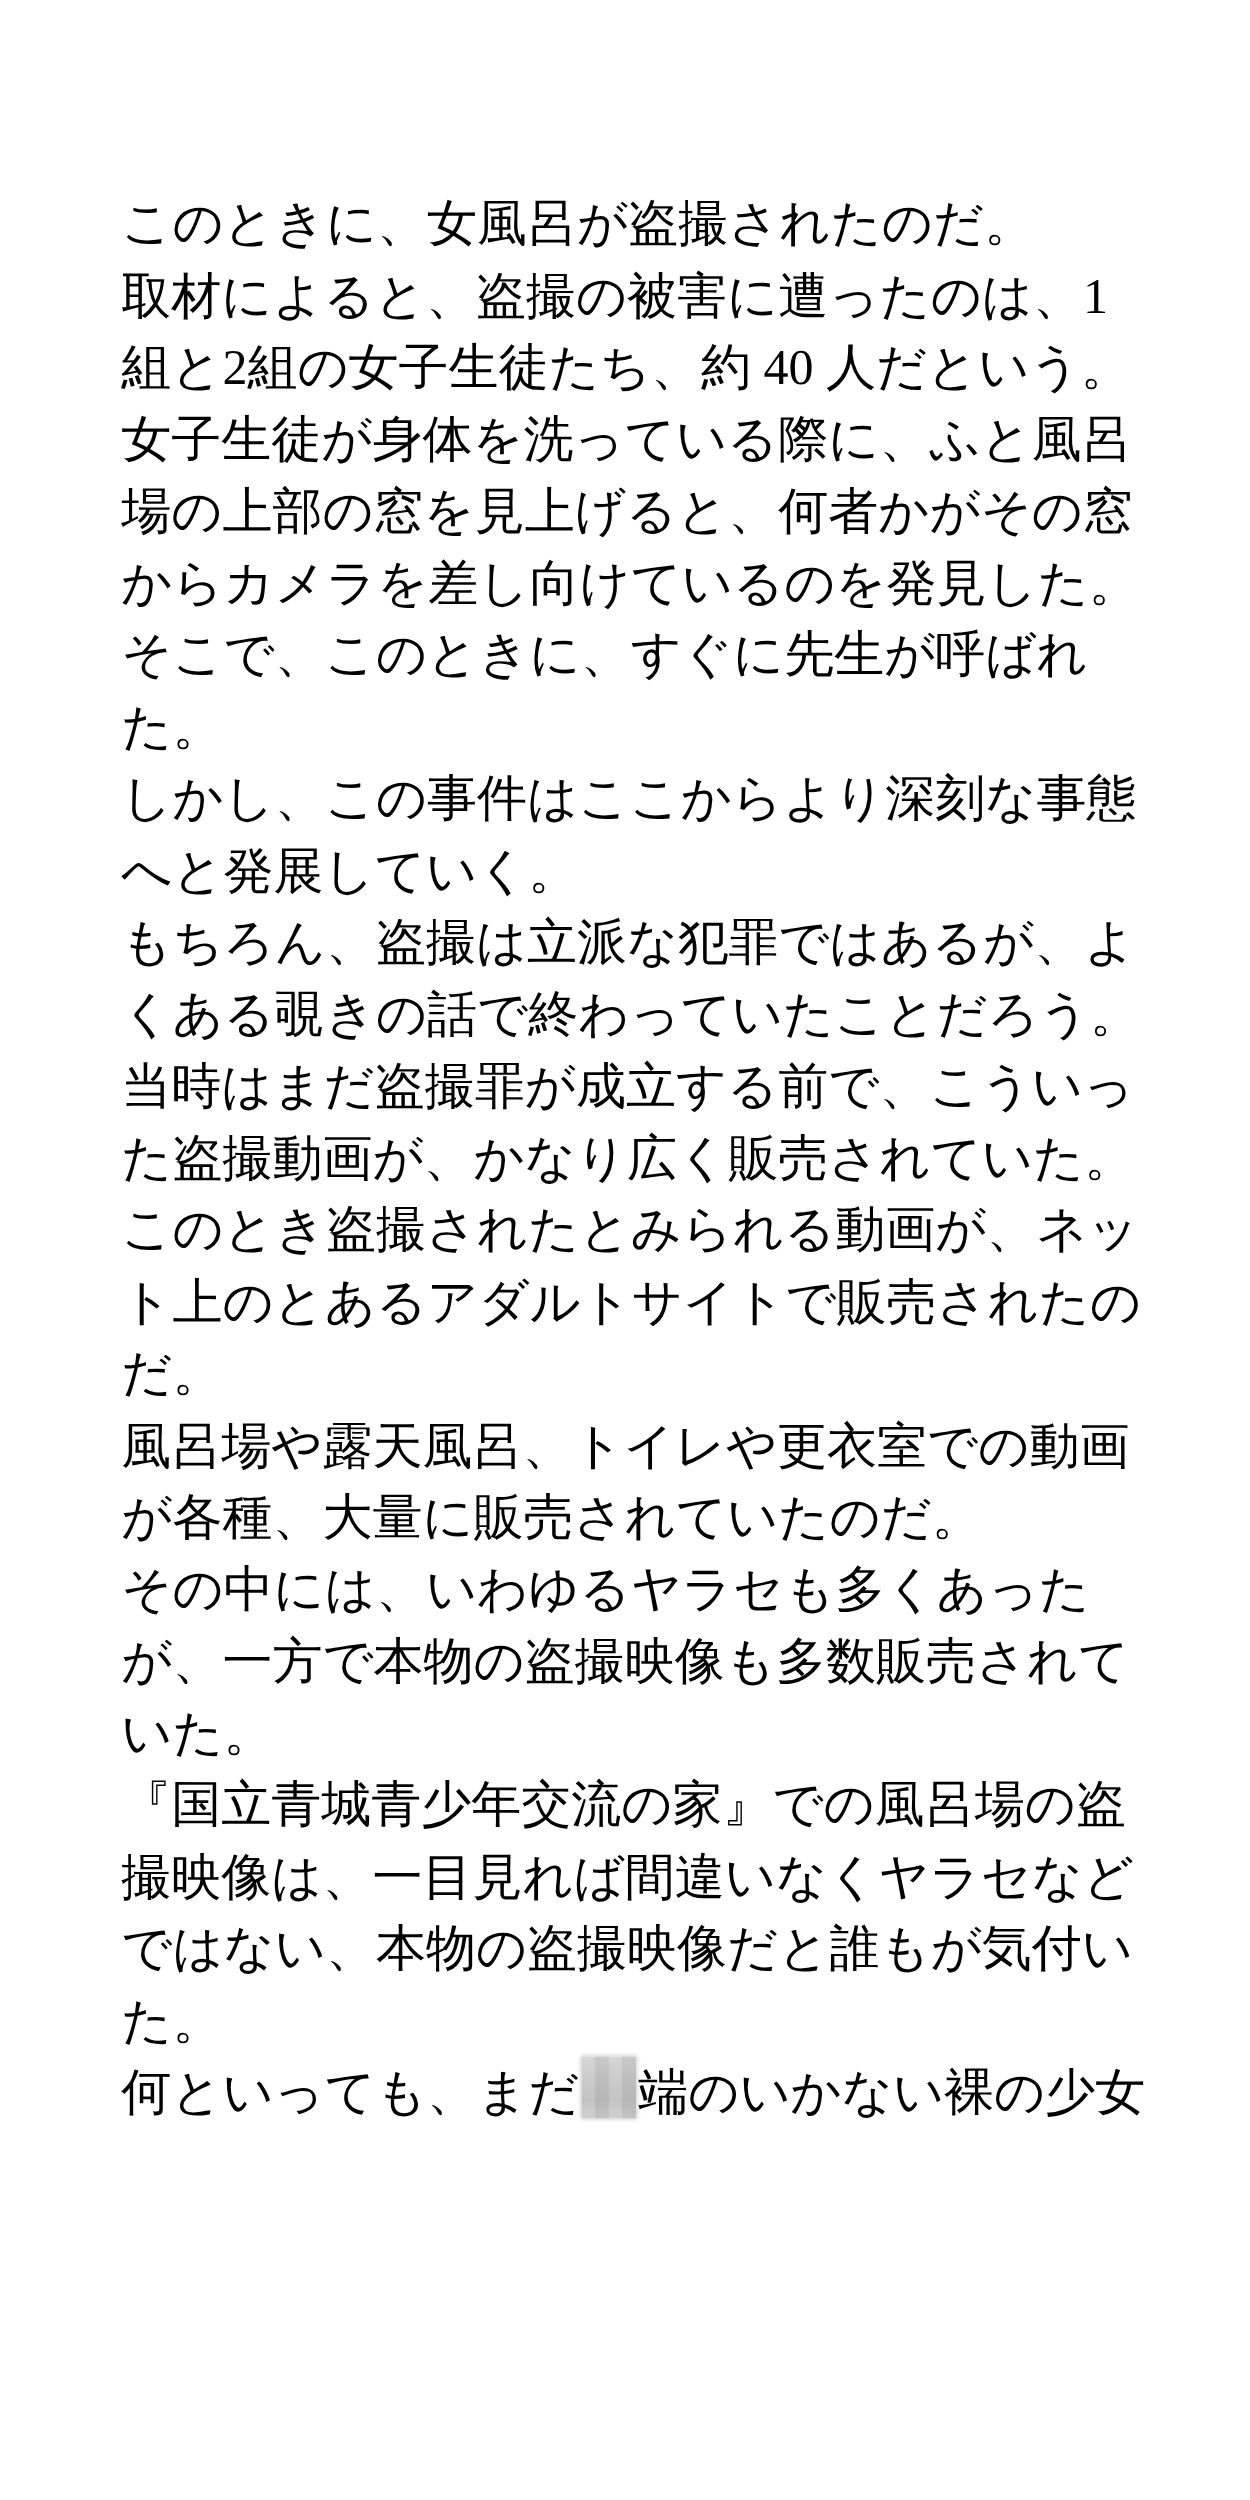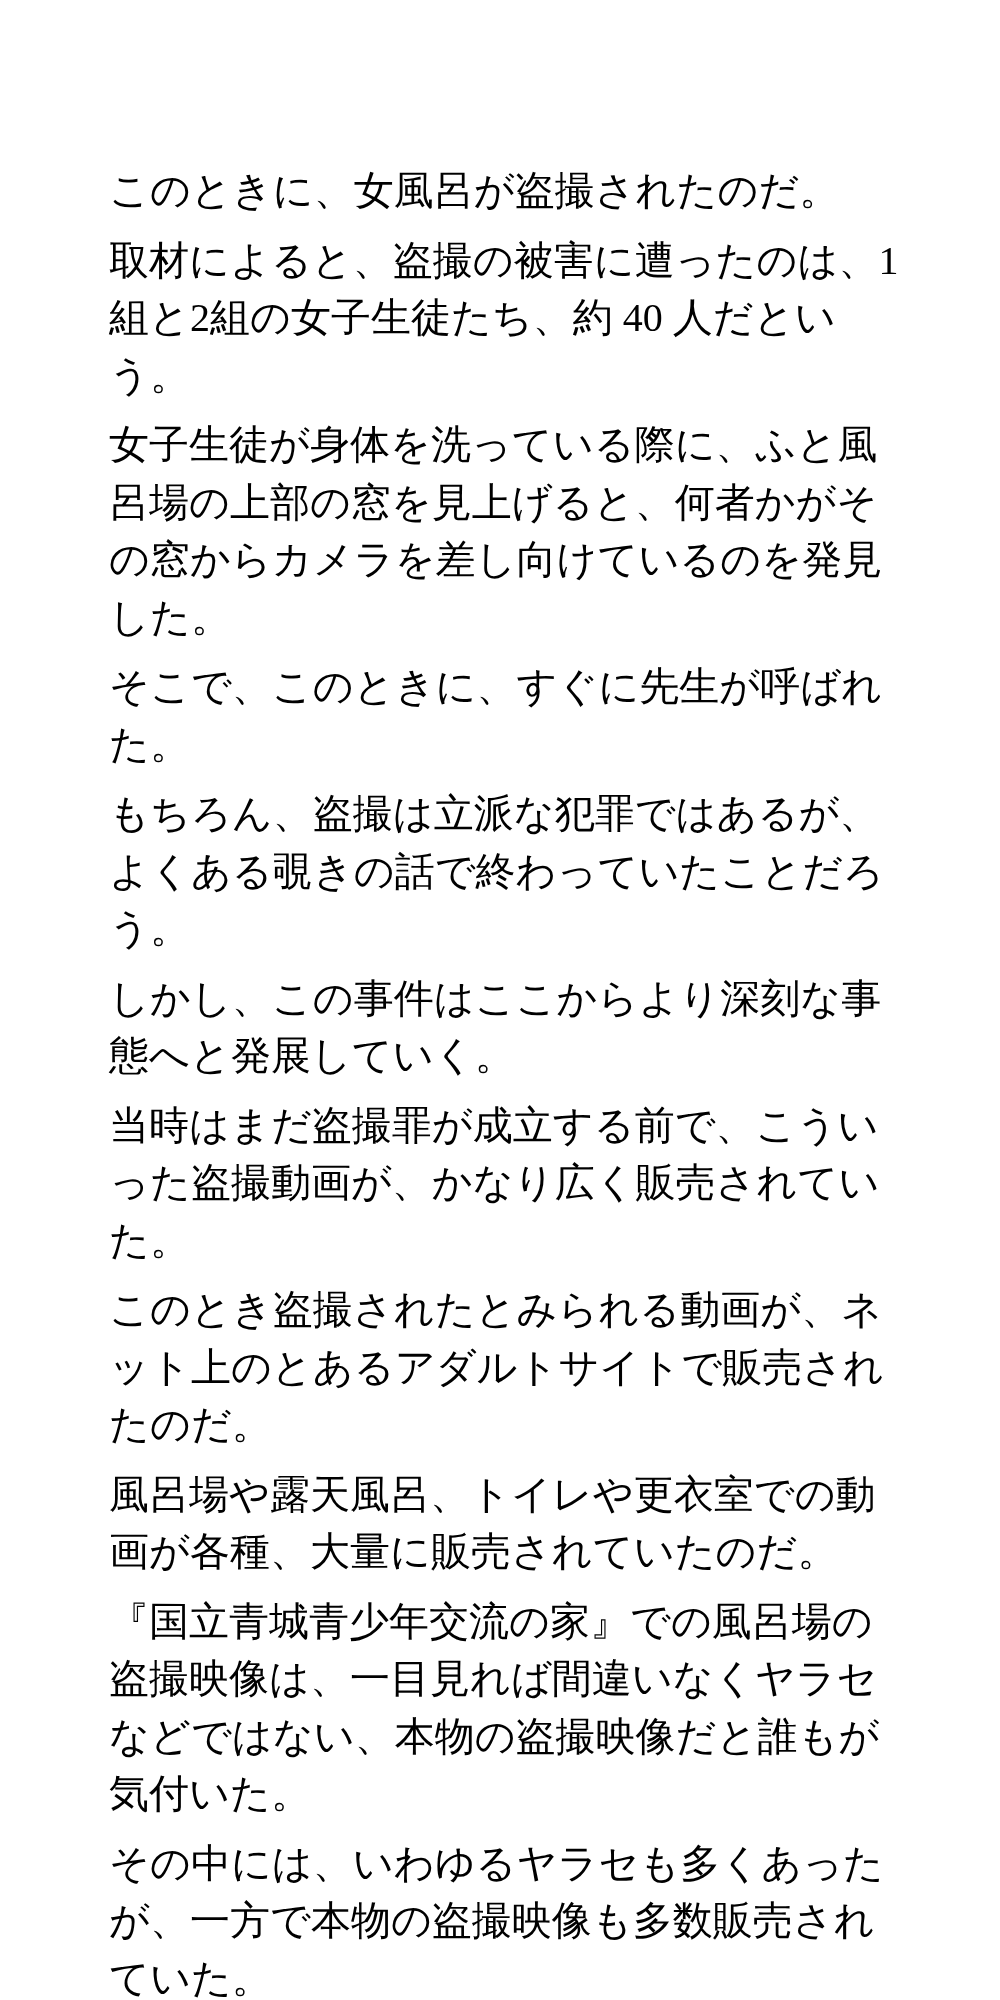--- a/index.html
+++ b/index.html
@@ -30,21 +30,21 @@
     color: #000000;
     font-size: 40px;
     line-height: 57.5px;
     font-weight: 500;
     letter-spacing: 0px;
     text-align: left;
     word-break: break-all;
     overflow-wrap: anywhere;
   }
   .article p {
-    margin: 12px;
+    margin: 0;
     padding: 0;
   }
   .censor-block {
     display: inline-block;
     width: 44px;
     height: 50px;
     vertical-align: -8px;
     margin: 0 2px 0 1px;
     border-radius: 2px;
     background:
@@ -62,23 +62,23 @@
 </head>
 <body>
 
 <div class="page">
   <div class="article">
     <div id="paragraph-list">
         <p>このときに、女風呂が盗撮されたのだ。</p>
         <p>取材によると、盗撮の被害に遭ったのは、1組と2組の女子生徒たち、約 40 人だという。</p>
         <p>女子生徒が身体を洗っている際に、ふと風呂場の上部の窓を見上げると、何者かがその窓からカメラを差し向けているのを発見した。</p>
         <p>そこで、このときに、すぐに先生が呼ばれた。</p>
+        <p>しかし、この事件はここからより深刻な事態へと発展していく。</p>
         <p>もちろん、盗撮は立派な犯罪ではあるが、よくある覗きの話で終わっていたことだろう。</p>
-        <p>しかし、この事件はここからより深刻な事態へと発展していく。</p>
         <p>当時はまだ盗撮罪が成立する前で、こういった盗撮動画が、かなり広く販売されていた。</p>
         <p>このとき盗撮されたとみられる動画が、ネット上のとあるアダルトサイトで販売されたのだ。</p>
         <p>風呂場や露天風呂、トイレや更衣室での動画が各種、大量に販売されていたのだ。</p>
+        <p>その中には、いわゆるヤラセも多くあったが、一方で本物の盗撮映像も多数販売されていた。</p>
         <p>『国立青城青少年交流の家』での風呂場の盗撮映像は、一目見れば間違いなくヤラセなどではない、本物の盗撮映像だと誰もが気付いた。</p>
-        <p>その中には、いわゆるヤラセも多くあったが、一方で本物の盗撮映像も多数販売されていた。</p>
       </div>
     <p><span>何といっても、まだ</span><span class="censor-block"></span><span>端のいかない裸の少女</span></p>
   </div>
 </div>
 
 </body></html>

